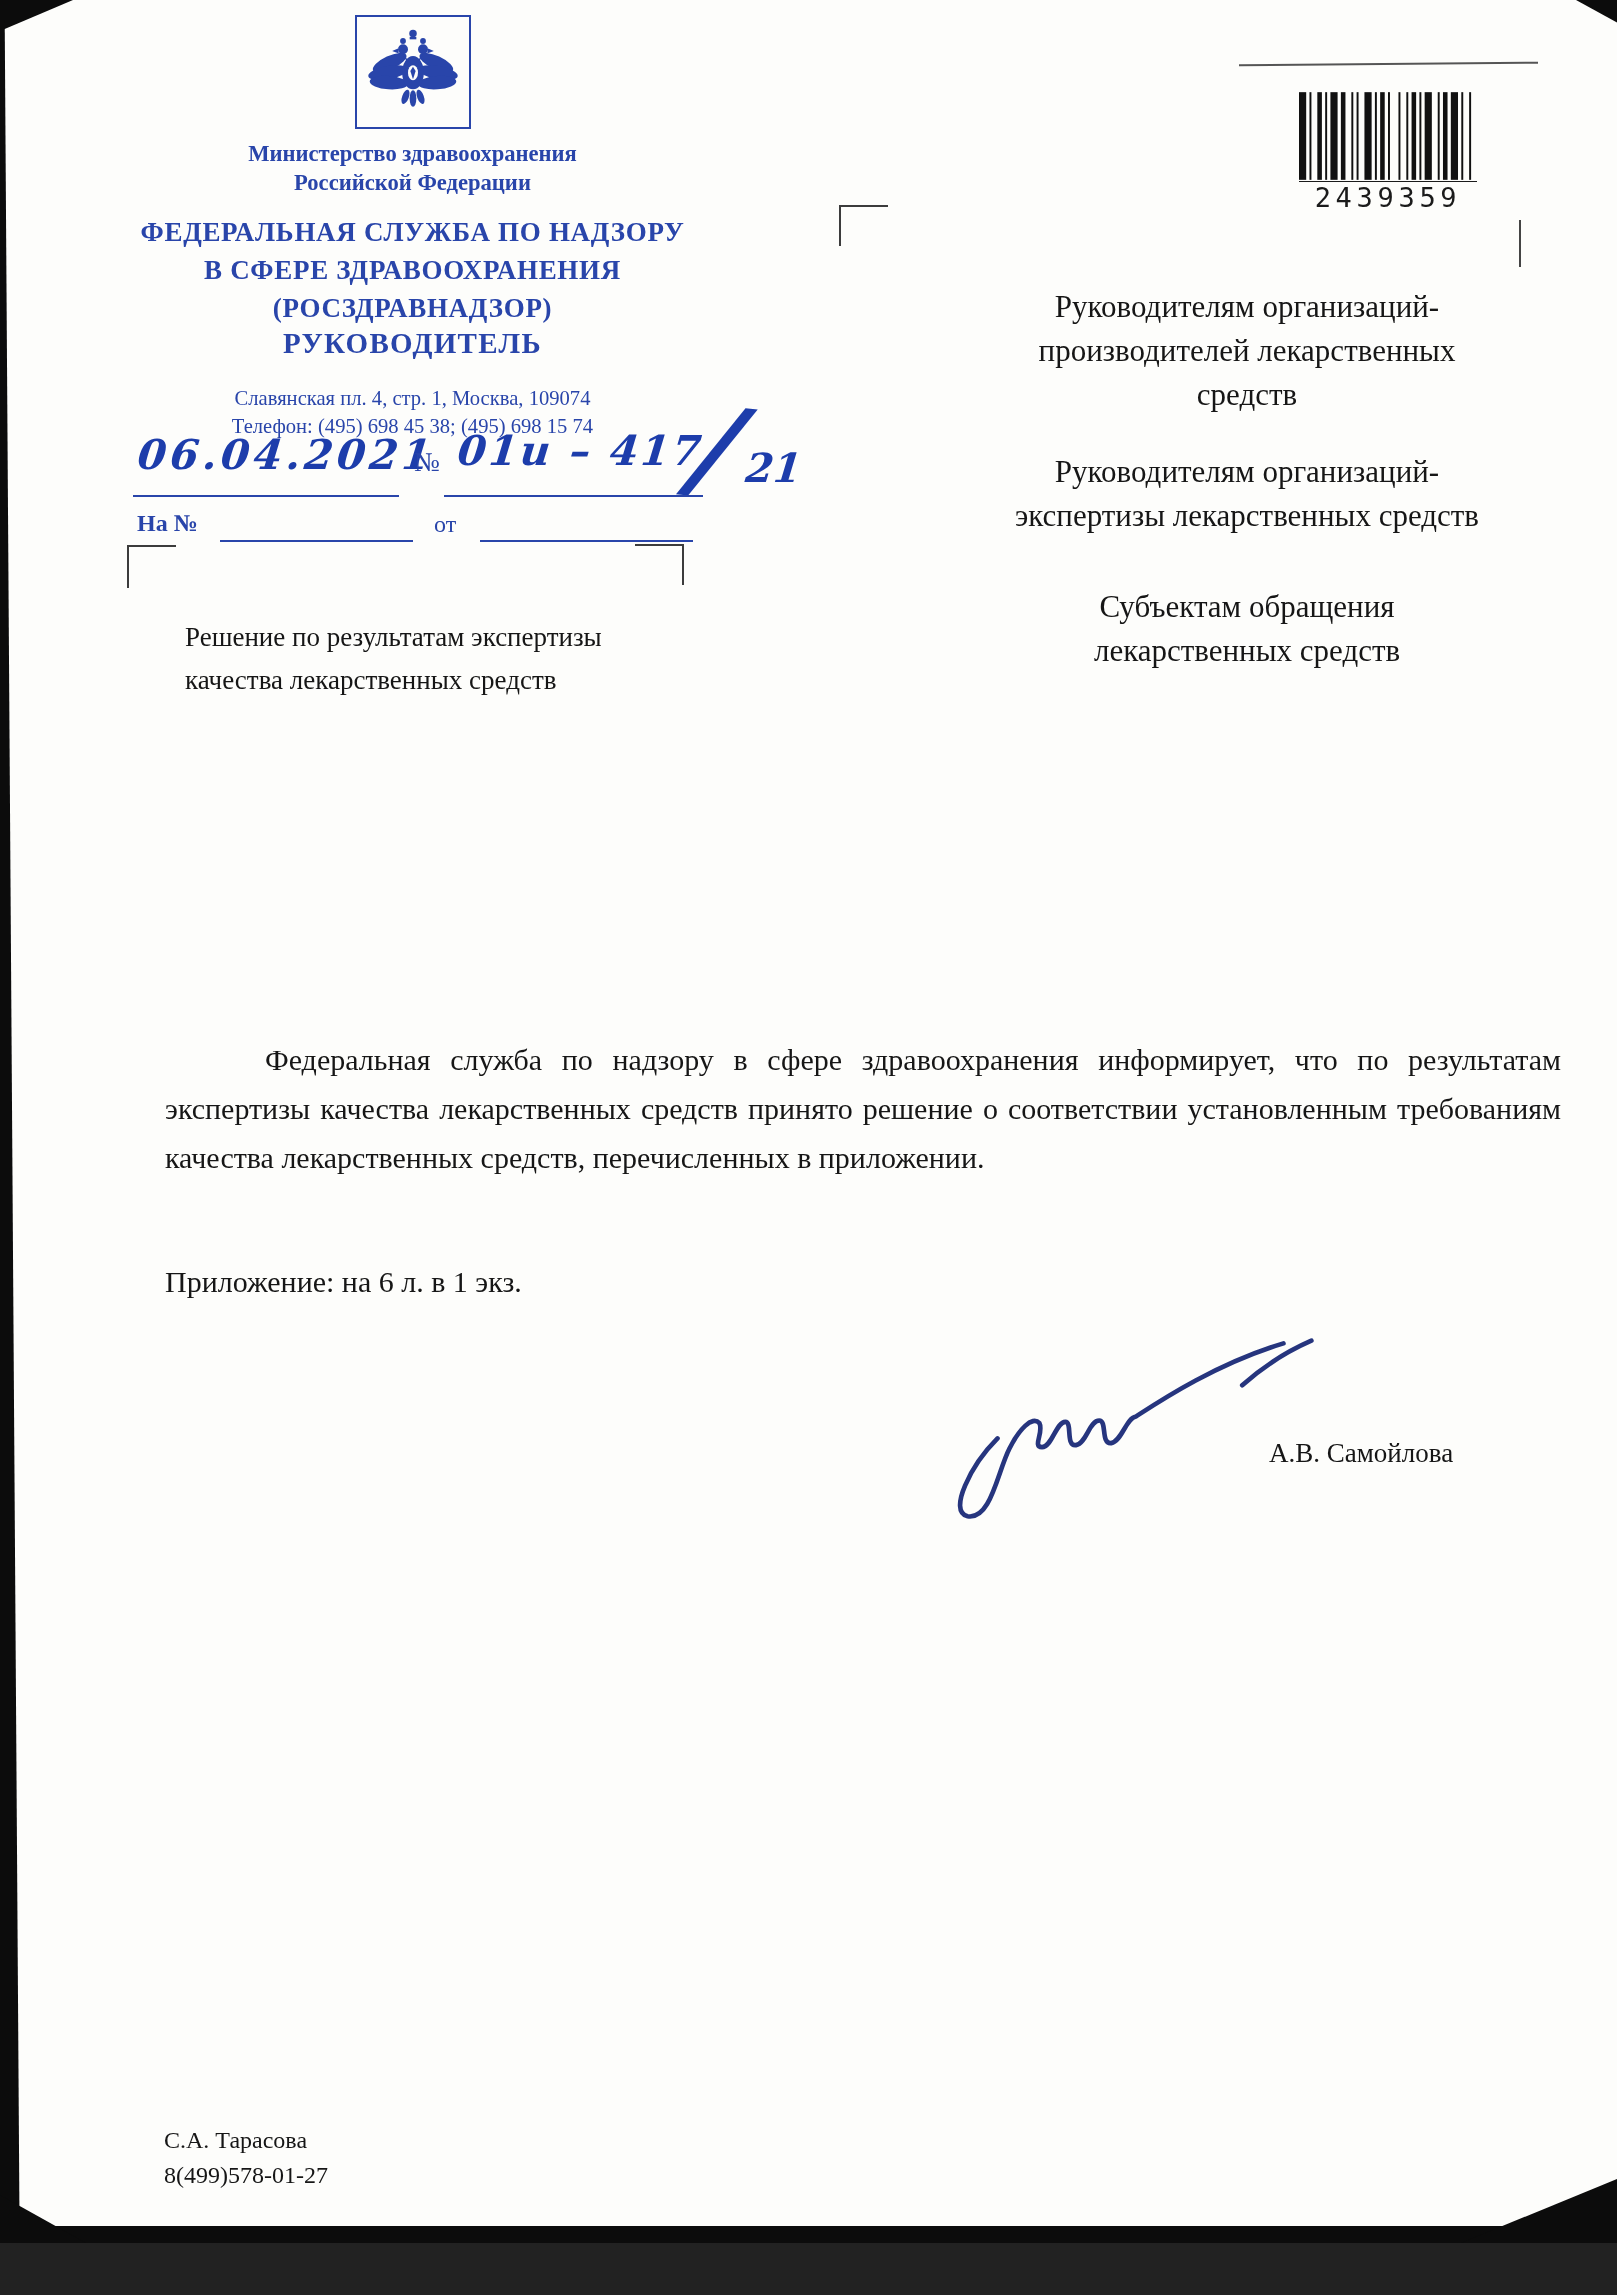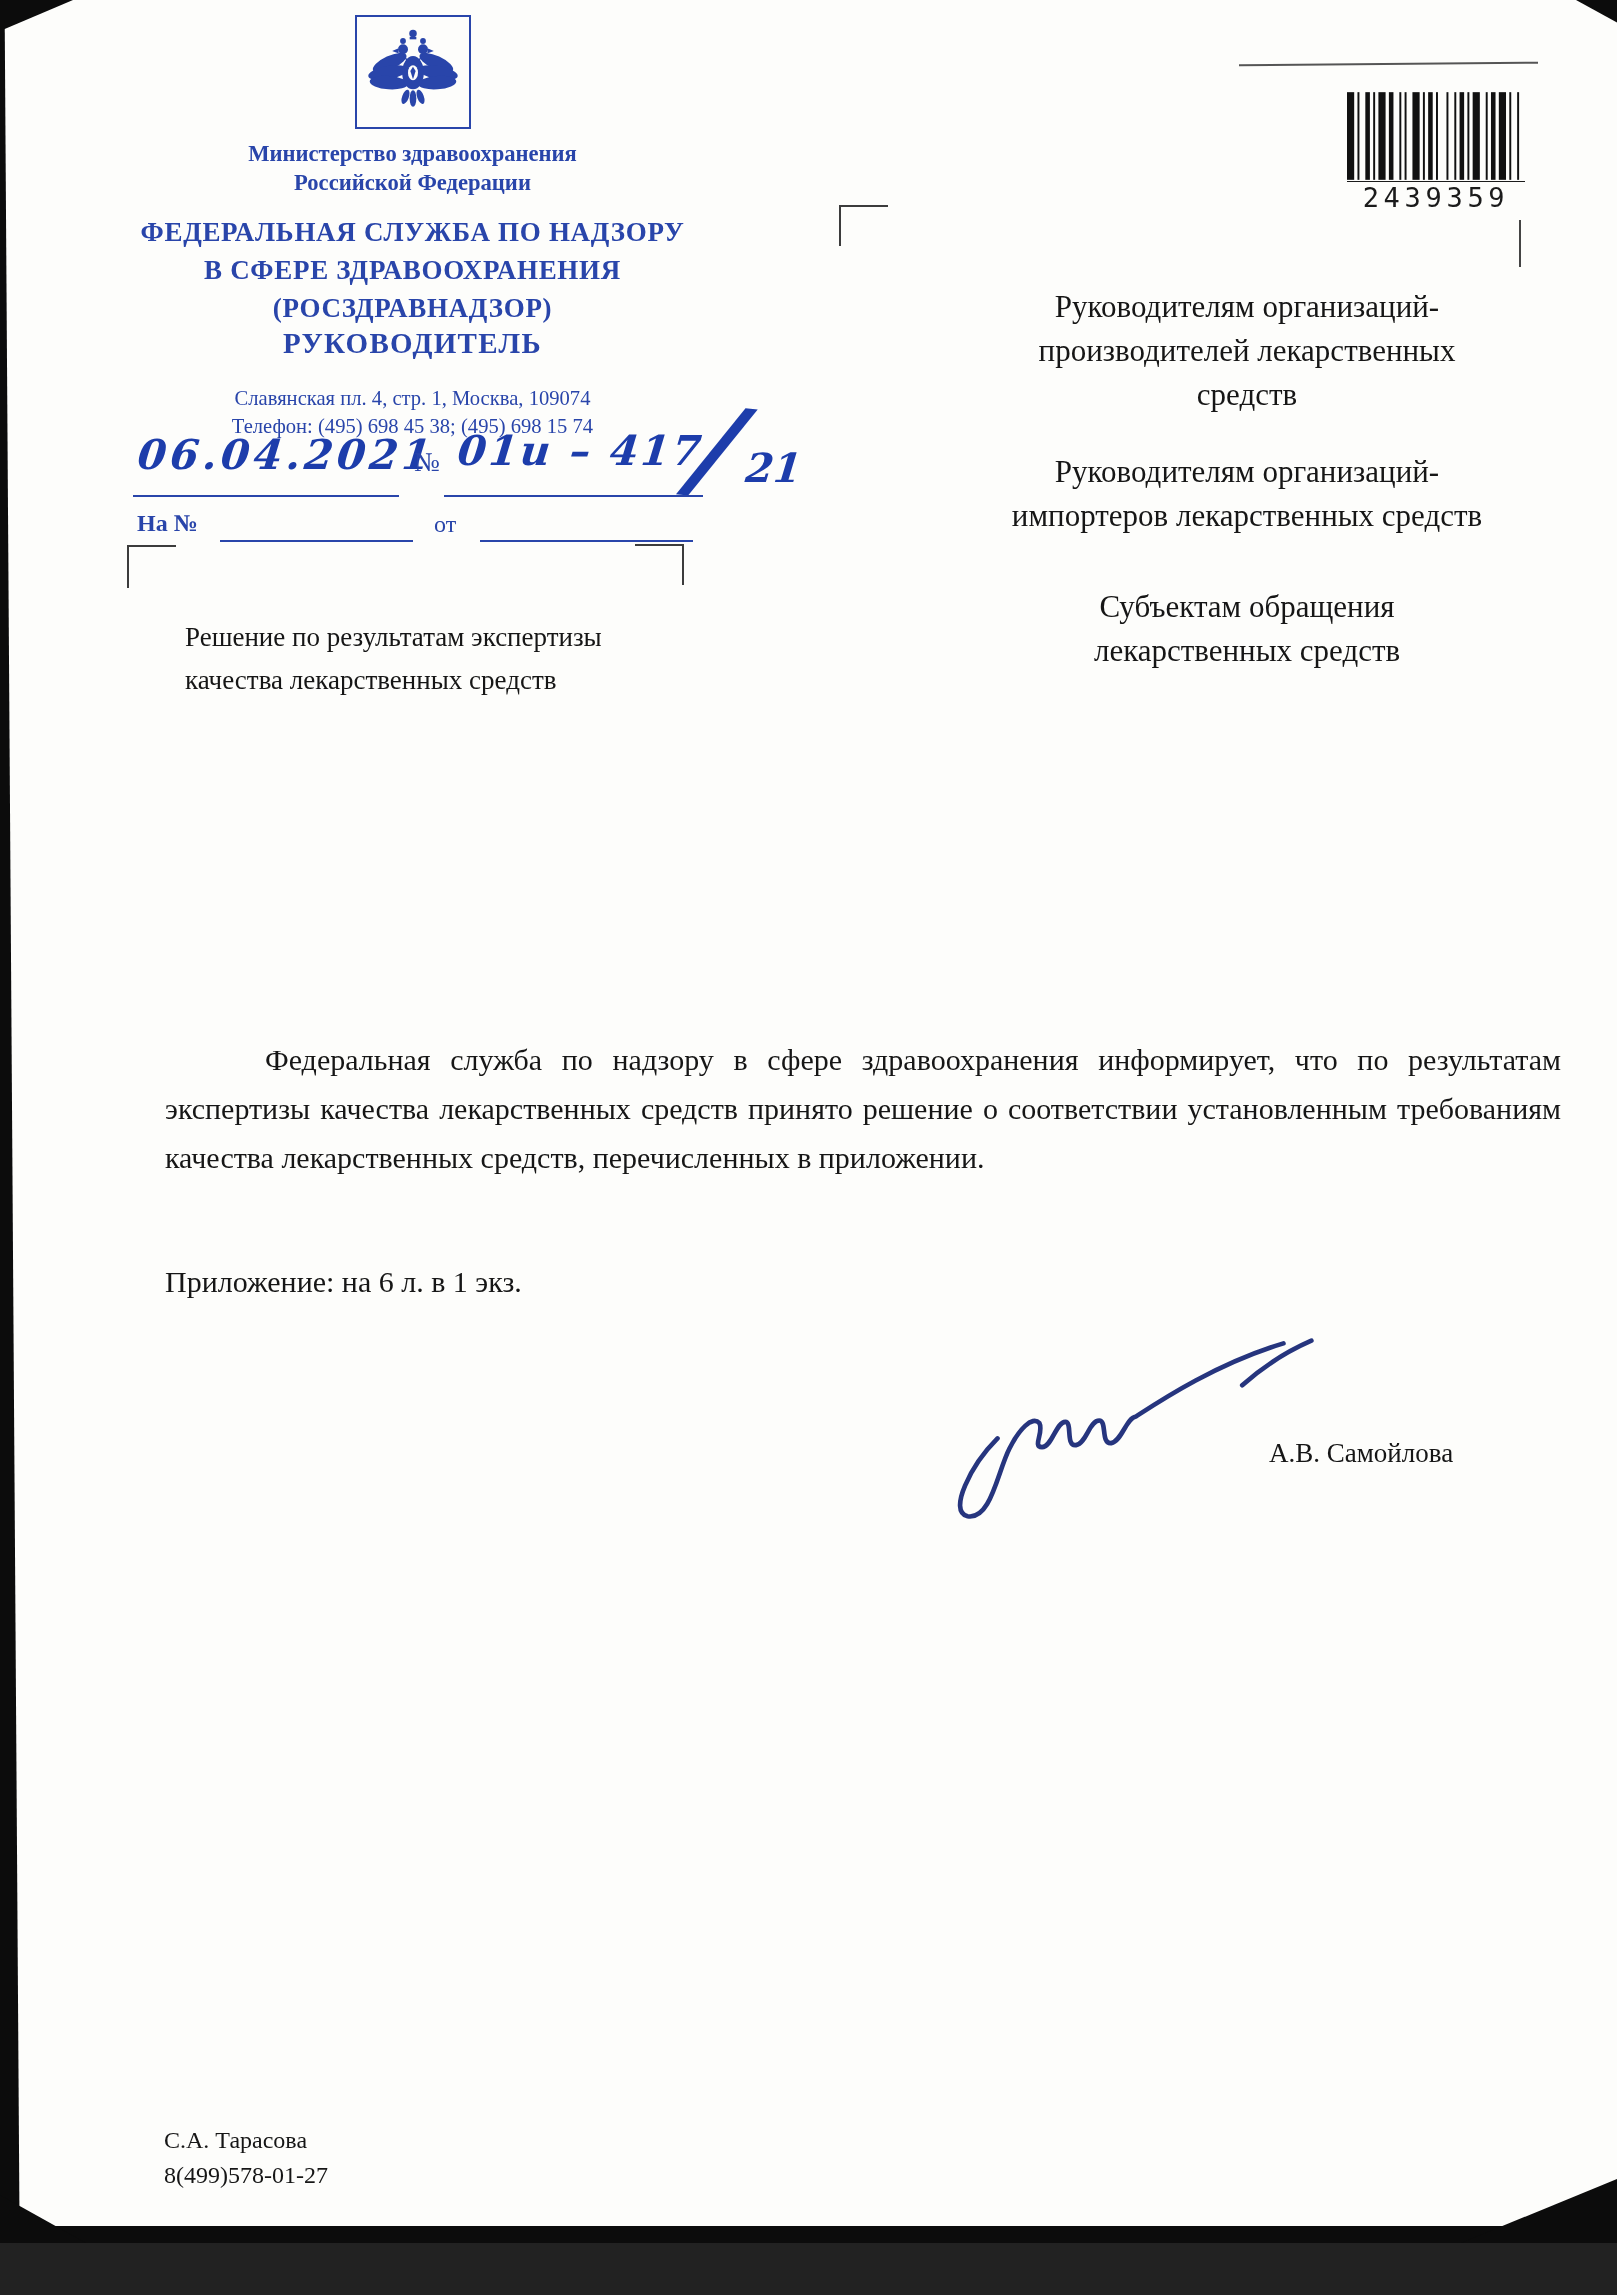--- a/index.html
+++ b/index.html
@@ -55,21 +55,21 @@
   
   .corner{position:absolute;width:47px;height:39px;}
   .corner-tl{border-top:2px solid #3c3c3c;border-left:2px solid #3c3c3c;}
   .corner-tr{border-top:2px solid #3c3c3c;border-right:2px solid #3c3c3c;}
   .mark-a{left:839px;top:205px;}
   .mark-b{left:127px;top:545px;height:41px;}
   .mark-c{left:635px;top:544px;}
   .right-tick{position:absolute;left:1519px;top:220px;width:2px;height:47px;background:#444;}
   .barcode-topline{position:absolute;left:1239px;top:63px;width:299px;height:2px;background:#555;transform:rotate(-0.5deg);}
   
-  .barcode-wrap{position:absolute;left:1299px;top:92px;width:178px;margin-left:48px;}
+  .barcode-wrap{position:absolute;left:1299px;top:92px;width:178px;}
   .barcode-bars{width:178px;height:88px;}
   .barcode-number{
     text-align:center;font-family:"DejaVu Sans Mono","Liberation Mono",monospace;
     font-size:27px;letter-spacing:4.7px;color:#1b1b1b;margin-top:1.3px;
     border-top:1.3px solid #1b1b1b;
   }
   
   .recipients{position:absolute;left:937px;top:285px;width:620px;text-align:center;
     font-size:31px;line-height:44px;color:#161616;}
   .recip{margin:0 0 33px 0;}
@@ -193,21 +193,21 @@
   </div>
 
   <div class="recipients">
     <div class="recip">
       <div>Руководителям организаций-</div>
       <div>производителей лекарственных</div>
       <div>средств</div>
     </div>
     <div class="recip recip-gap-lg">
       <div>Руководителям организаций-</div>
-      <div>импортеров лекарственных средств</div>
+      <div>экспертизы лекарственных средств</div>
     </div>
     <div class="recip last">
       <div>Субъектам обращения</div>
       <div>лекарственных средств</div>
     </div>
   </div>
 
   <div class="subject">
     <div>Решение по результатам экспертизы</div>
     <div>качества лекарственных средств</div>

